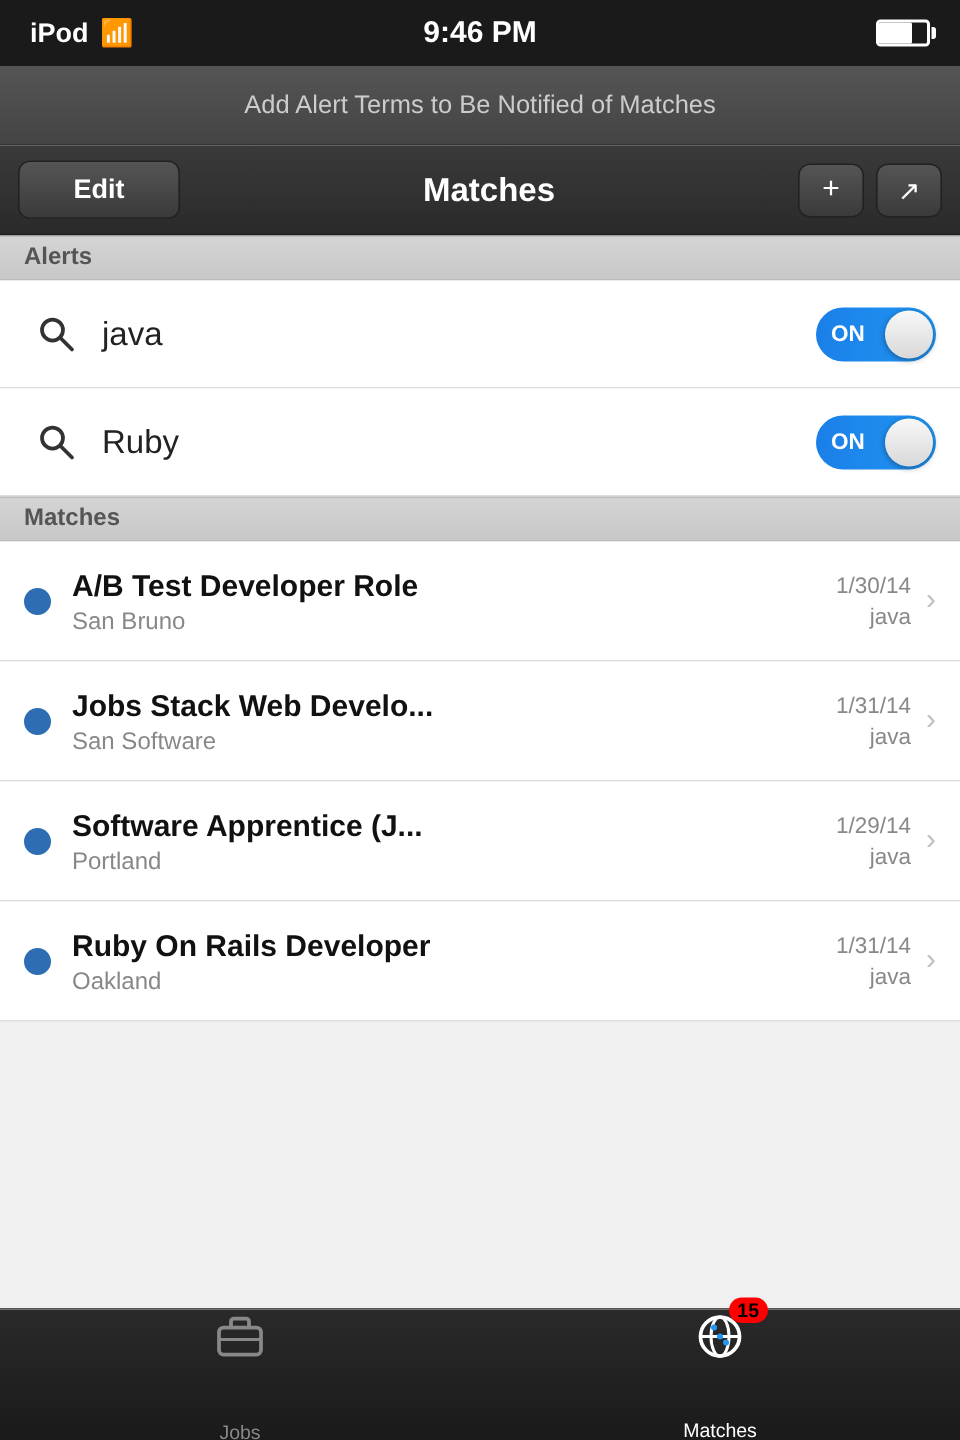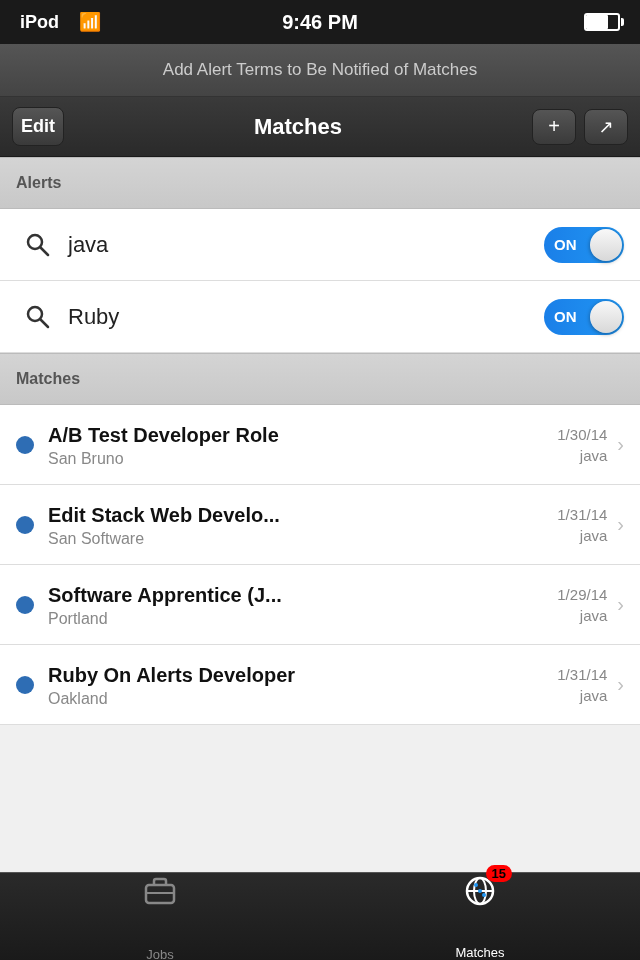--- a/index.html
+++ b/index.html
@@ -18,21 +18,21 @@
       height: 44px;
       display: flex;
       align-items: center;
       justify-content: space-between;
       padding: 0 20px;
       color: white;
     }
     .status-left {
       display: flex;
       align-items: center;
-      gap: 20px;
+      gap: 8px;
       font-size: 18px;
       font-weight: 600;
     }
     .status-time { font-size: 20px; font-weight: 600; flex: 1; text-align: center; position: absolute; left: 50%; transform: translateX(-50%); }
     .battery-icon {
       width: 36px;
       height: 18px;
       border: 2px solid white;
       border-radius: 3px;
       position: relative;
@@ -77,21 +77,21 @@
       padding: 0 12px;
       border-bottom: 1px solid #1a1a1a;
     }
     .nav-edit-btn {
       background: linear-gradient(180deg, #555 0%, #3a3a3a 100%);
       border: 1px solid #222;
       border-radius: 8px;
       color: white;
       font-size: 18px;
       font-weight: 600;
-      padding: 8px 8px;
+      padding: 8px 36px;
       cursor: pointer;
     }
     .nav-title {
       color: white;
       font-size: 22px;
       font-weight: 700;
     }
     .nav-actions {
       display: flex;
       gap: 8px;
@@ -106,21 +106,21 @@
       align-items: center;
       justify-content: center;
       cursor: pointer;
       color: white;
       font-size: 20px;
     }
 
     
     .section-header {
       background: linear-gradient(180deg, #d4d4d4 0%, #c8c8c8 100%);
-      padding: 16px 16px;
+      padding: 5px 16px;
       font-size: 16px;
       font-weight: 600;
       color: #555;
       border-top: 1px solid #bbb;
       border-bottom: 1px solid #bbb;
     }
 
     
     .alert-row {
       background: white;
@@ -369,21 +369,21 @@
     <div class="match-meta">
       <span class="match-date">1/30/14</span>
       <span class="match-tag">java</span>
     </div>
     <span class="chevron-icon">›</span>
   </div>
 
   <div class="match-row">
     <div class="match-dot"></div>
     <div class="match-content">
-      <div class="match-title">Edit Stack Web Develo...</div>
+      <div class="match-title">Jobs Stack Web Develo...</div>
       <div class="match-location">San Software</div>
     </div>
     <div class="match-meta">
       <span class="match-date">1/31/14</span>
       <span class="match-tag">java</span>
     </div>
     <span class="chevron-icon">›</span>
   </div>
 
   <div class="match-row">
@@ -395,21 +395,21 @@
     <div class="match-meta">
       <span class="match-date">1/29/14</span>
       <span class="match-tag">java</span>
     </div>
     <span class="chevron-icon">›</span>
   </div>
 
   <div class="match-row">
     <div class="match-dot"></div>
     <div class="match-content">
-      <div class="match-title">Ruby On Alerts Developer</div>
+      <div class="match-title">Ruby On Rails Developer</div>
       <div class="match-location">Oakland</div>
     </div>
     <div class="match-meta">
       <span class="match-date">1/31/14</span>
       <span class="match-tag">java</span>
     </div>
     <span class="chevron-icon">›</span>
   </div>
 
 </div>

